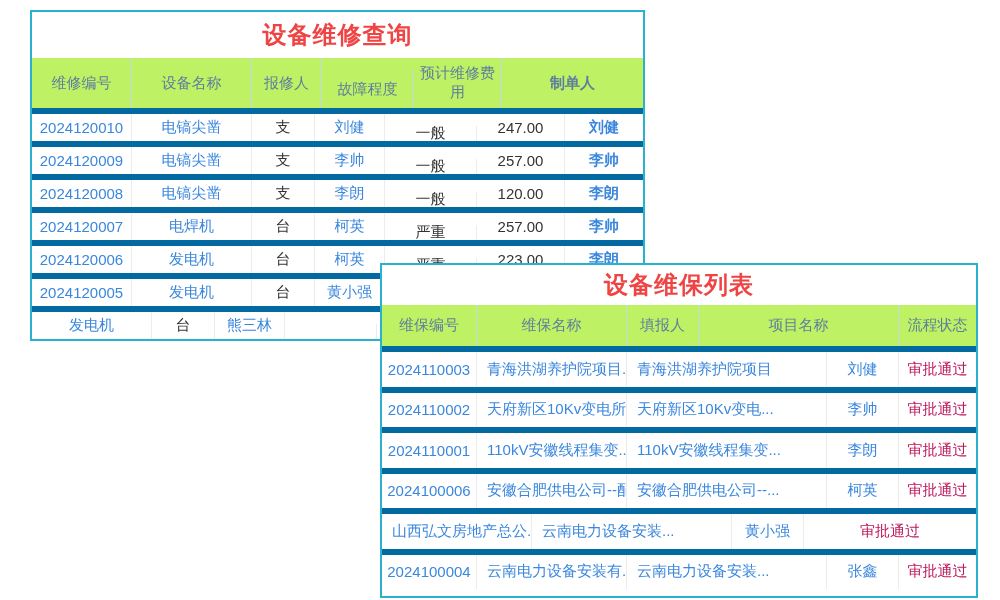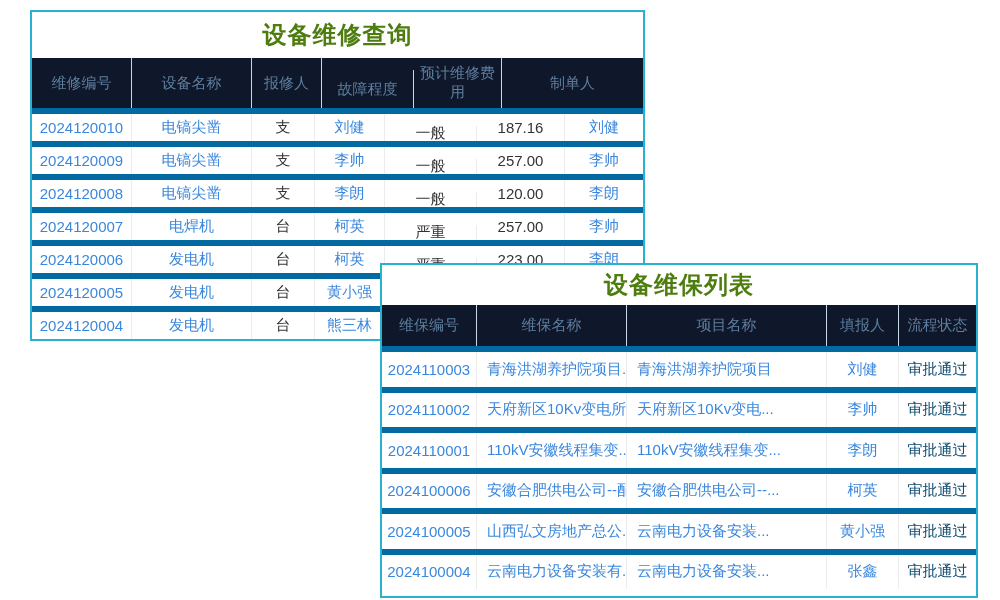--- a/index.html
+++ b/index.html
@@ -10,27 +10,27 @@
   }
   .panel {
     position:absolute; background:#ffffff;
     border:2px solid #29b2cf; box-sizing:border-box;
   }
   #repair-panel { left:30px; top:10px; width:615px; height:331px; z-index:1; }
   #maint-panel  { left:380px; top:263px; width:598px; height:335px; z-index:2; }
 
   .panel-title {
     display:flex; align-items:center; justify-content:center;
-    font-weight:bold; color:#4d7c0f; letter-spacing:1px;
+    font-weight:bold; color:#ef4444; letter-spacing:1px;
   }
   #repair-panel .panel-title { height:46px; font-size:24px; }
   #maint-panel  .panel-title { height:40px; font-size:24px; }
 
   .thead {
-    display:flex; background:#0f172a; color:#5e7e9e; font-size:15px;
+    display:flex; background:#bef264; color:#5e7e9e; font-size:15px;
   }
   .thead .cell {
     display:flex; align-items:center; justify-content:center; text-align:center;
     border-right:1px solid #c9d8e6; box-sizing:border-box; padding:0 4px;
     line-height:1.25;
   }
   .thead .cell:last-child { border-right:none; }
   #repair-panel .thead { height:50px; }
   #maint-panel  .thead { height:41px; }
 
@@ -43,30 +43,30 @@
   .trow .cell {
     display:flex; align-items:center; justify-content:center;
     border-right:1px solid #ececec; box-sizing:border-box;
     padding:0 4px; overflow:hidden; white-space:nowrap;
   }
   .trow .cell:last-child { border-right:none; }
   .cell.left { justify-content:flex-start; padding-left:10px; }
 
   .link   { color:#3a87dd; cursor:pointer; }
   .plain  { color:#333333; }
-  .status { color:#0c4a6e; }
+  .status { color:#be185d; }
 
   
   #repair-panel .c0 { width:100px; }
   #repair-panel .c1 { width:120px; }
   #repair-panel .c2 { width:63px;  }
   #repair-panel .c3 { width:70px;  }
   #repair-panel .c4 { width:92px;margin-top:12px;  }
   #repair-panel .c5 { width:88px;  }
-  #repair-panel .c6 { flex:1; }
+  #repair-panel .c6 { flex:1;font-weight:bold; }
 
   
   #maint-panel .m0 { width:95px;  }
   #maint-panel .m1 { width:150px; }
   #maint-panel .m2 { width:200px; }
   #maint-panel .m3 { width:72px;  }
   #maint-panel .m4 { flex:1; }
 </style>
 </head>
 <body>
@@ -82,21 +82,21 @@
     <div class="cell c5">预计维修费用</div>
     <div class="cell c6">制单人</div>
   </div>
 
   <div class="trow">
     <div class="cell c0 link">2024120010</div>
     <div class="cell c1 link">电镐尖凿</div>
     <div class="cell c2 plain">支</div>
     <div class="cell c3 link">刘健</div>
     <div class="cell c4 plain">一般</div>
-    <div class="cell c5 plain">187.16</div>
+    <div class="cell c5 plain">247.00</div>
     <div class="cell c6 link">刘健</div>
   </div>
   <div class="trow">
     <div class="cell c0 link">2024120009</div>
     <div class="cell c1 link">电镐尖凿</div>
     <div class="cell c2 plain">支</div>
     <div class="cell c3 link">李帅</div>
     <div class="cell c4 plain">一般</div>
     <div class="cell c5 plain">257.00</div>
     <div class="cell c6 link">李帅</div>
@@ -131,38 +131,37 @@
   <div class="trow">
     <div class="cell c0 link">2024120005</div>
     <div class="cell c1 link">发电机</div>
     <div class="cell c2 plain">台</div>
     <div class="cell c3 link">黄小强</div>
     <div class="cell c4 plain"></div>
     <div class="cell c5 plain"></div>
     <div class="cell c6 link"></div>
   </div>
   <div class="trow">
-    <div class="cell c0 link">2024120004</div>
     <div class="cell c1 link">发电机</div>
     <div class="cell c2 plain">台</div>
     <div class="cell c3 link">熊三林</div>
     <div class="cell c4 plain"></div>
     <div class="cell c5 plain"></div>
     <div class="cell c6 link"></div>
   </div>
 </div>
 
 <div class="panel" id="maint-panel">
   <div class="panel-title">设备维保列表</div>
 
   <div class="thead">
     <div class="cell m0">维保编号</div>
     <div class="cell m1">维保名称</div>
+    <div class="cell m3">填报人</div>
     <div class="cell m2">项目名称</div>
-    <div class="cell m3">填报人</div>
     <div class="cell m4">流程状态</div>
   </div>
 
   <div class="trow">
     <div class="cell m0 link">2024110003</div>
     <div class="cell m1 link left">青海洪湖养护院项目...</div>
     <div class="cell m2 link left">青海洪湖养护院项目</div>
     <div class="cell m3 link">刘健</div>
     <div class="cell m4 status">审批通过</div>
   </div>
@@ -181,21 +180,20 @@
     <div class="cell m4 status">审批通过</div>
   </div>
   <div class="trow">
     <div class="cell m0 link">2024100006</div>
     <div class="cell m1 link left">安徽合肥供电公司--配...</div>
     <div class="cell m2 link left">安徽合肥供电公司--...</div>
     <div class="cell m3 link">柯英</div>
     <div class="cell m4 status">审批通过</div>
   </div>
   <div class="trow">
-    <div class="cell m0 link">2024100005</div>
     <div class="cell m1 link left">山西弘文房地产总公...</div>
     <div class="cell m2 link left">云南电力设备安装...</div>
     <div class="cell m3 link">黄小强</div>
     <div class="cell m4 status">审批通过</div>
   </div>
   <div class="trow">
     <div class="cell m0 link">2024100004</div>
     <div class="cell m1 link left">云南电力设备安装有...</div>
     <div class="cell m2 link left">云南电力设备安装...</div>
     <div class="cell m3 link">张鑫</div>

